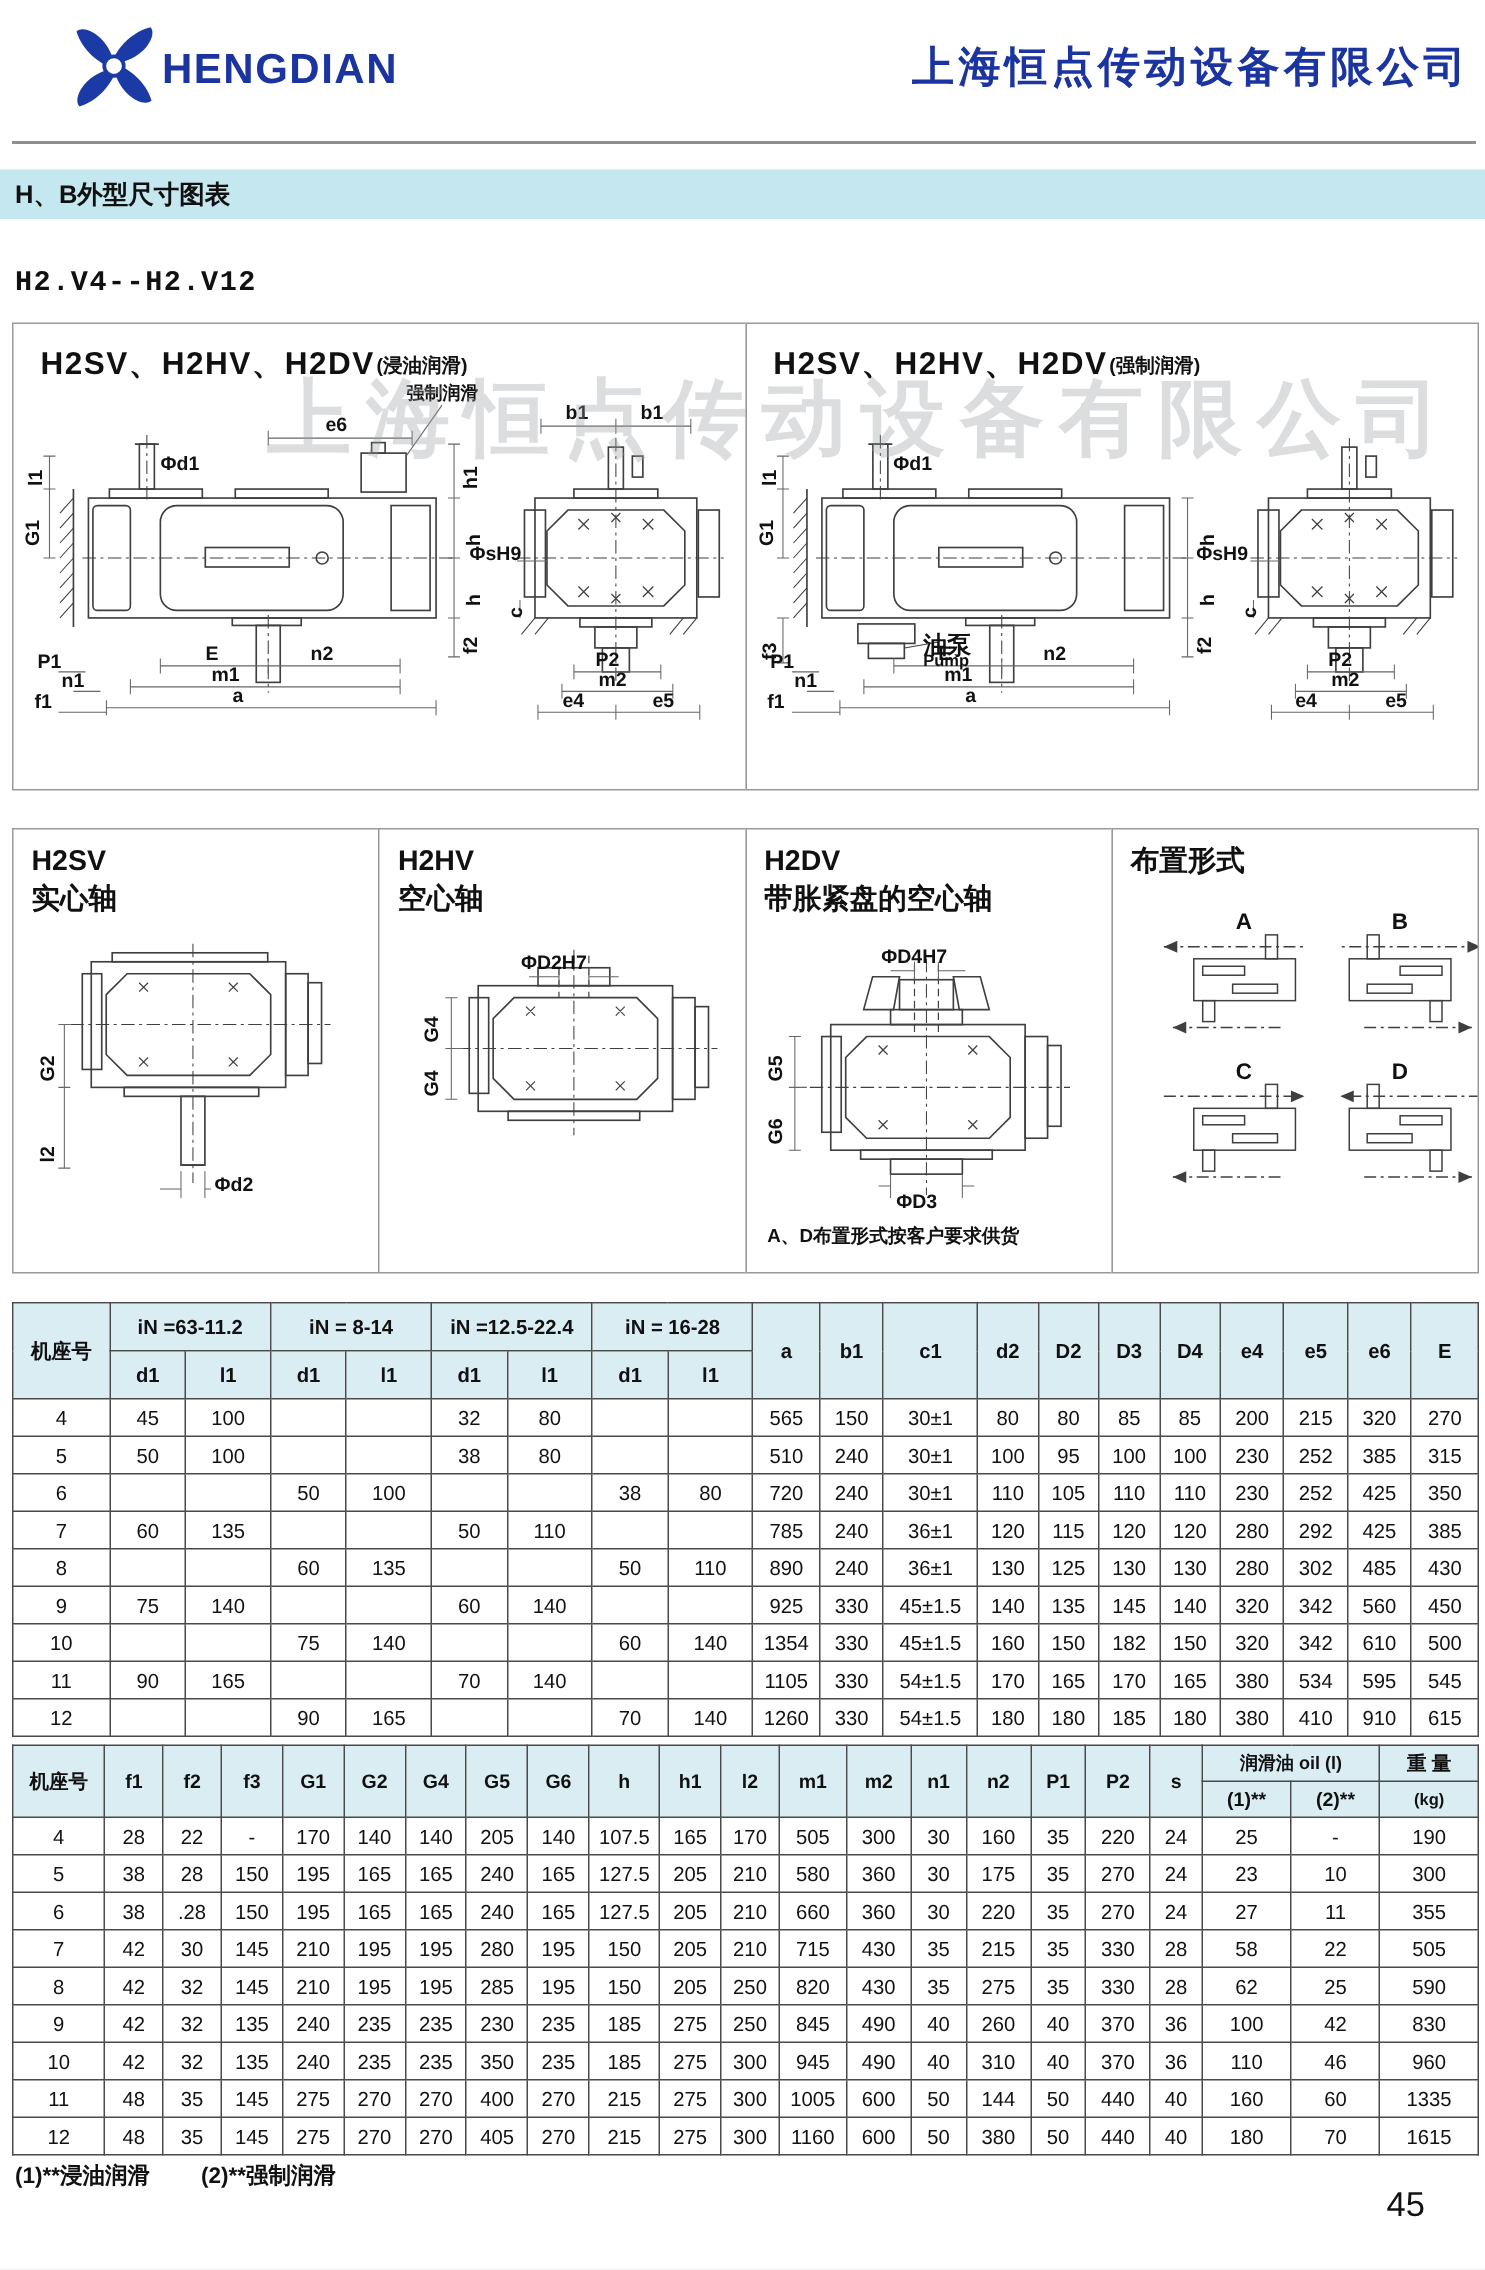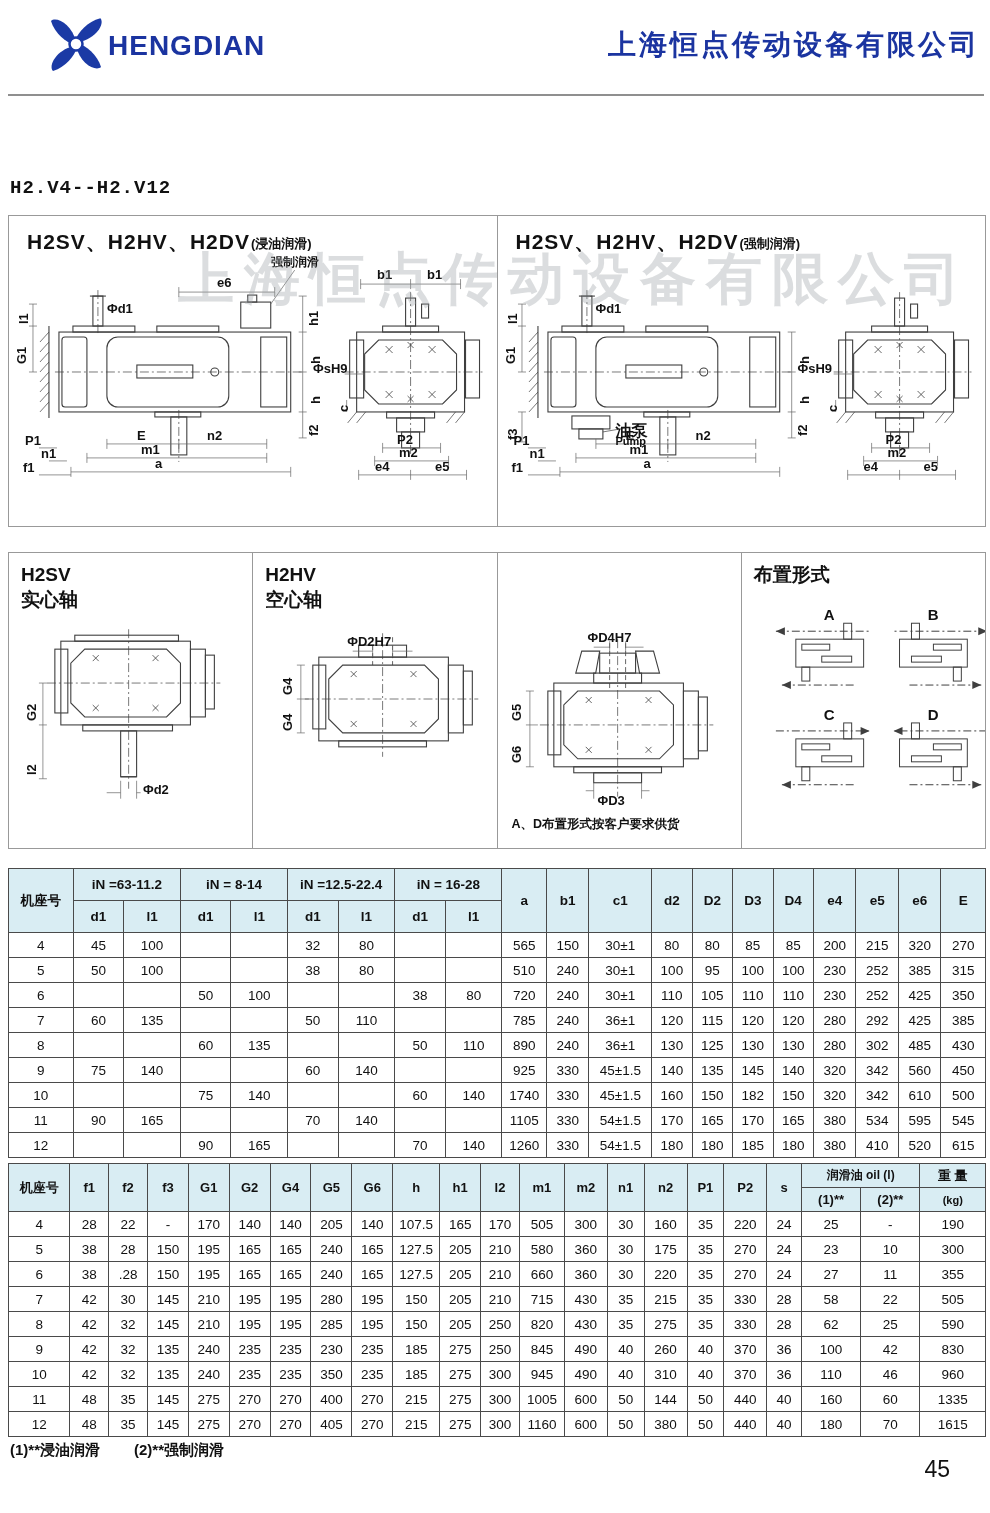--- a/index.html
+++ b/index.html
@@ -50,20 +50,21 @@
       <path d="M32,34 C36,52 52,60 57,55 C53,42 42,34 34,31 Z"></path>
       <path d="M30,34 C12,38 4,54 9,59 C22,55 30,44 33,36 Z"></path>
     </g>
     <circle cx="32" cy="32" r="6.5" fill="#fff"></circle>
     <circle cx="32" cy="32" r="6.5" fill="none" stroke="#1b3aa5" stroke-width="2.5"></circle>
   </svg>
   <div class="brand">HENGDIAN</div>
   <div class="company">上海恒点传动设备有限公司</div>
   <div class="hdr-line"></div>
 
+  <div class="titlebar">H、B外型尺寸图表</div>
   <div class="subtitle">H2.V4--H2.V12</div>
 
   <div class="toppanels">
 
     <div class="panel">
       <div class="panel-title">H2SV、H2HV、H2DV</div>
       <div class="panel-note">(浸油润滑)</div>
       <svg class="draw" viewBox="0 0 488 310">
         <g stroke="#3f3f3f" fill="none" stroke-width="1.1">
           <line x1="40" y1="110" x2="40" y2="202"></line>
@@ -285,20 +286,21 @@
           <path d="M100,98 H120 M140,98 H160 M120,92 V104 M140,92 V104"></path>
           <path d="M48,112 V180 M44,112 H52 M44,146 H56 M44,180 H52"></path>
         </g>
       </svg>
     <span class="dim" style="left: 94px; top: 82px;">ΦD2H7</span>
         <span class="dim rot" style="left: 28px; top: 142px;">G4</span>
         <span class="dim rot" style="left: 28px; top: 178px;">G4</span>
       </div>
 
     <div class="midpanel">
+      <div class="mid-title"><span>H2DV</span><br><span>带胀紧盘的空心轴</span></div>
       <div class="mid-note">A、D布置形式按客户要求供货</div>
       <svg class="draw" viewBox="0 0 244 295">
         <g stroke="#3f3f3f" fill="none" stroke-width="1.1">
           <rect x="56" y="130" width="130" height="84"></rect>
           <rect x="50" y="138" width="13" height="64"></rect>
           <rect x="186" y="138" width="15" height="68"></rect>
           <rect x="201" y="144" width="9" height="54"></rect>
           <polygon points="80,138 162,138 176,152 176,192 162,206 80,206 66,192 66,152"></polygon>
           <path stroke-width="0.8" d="M88,144 l6,6 M94,144 l-6,6 M148,144 l6,6 M154,144 l-6,6 M88,194 l6,6 M94,194 l-6,6 M148,194 l6,6 M154,194 l-6,6"></path>
           <rect x="96" y="120" width="48" height="10"></rect>
@@ -574,21 +576,21 @@
         <tr>
           <td>10</td>
           <td></td>
           <td></td>
           <td>75</td>
           <td>140</td>
           <td></td>
           <td></td>
           <td>60</td>
           <td>140</td>
-          <td>1740</td>
+          <td>1354</td>
           <td>330</td>
           <td>45±1.5</td>
           <td>160</td>
           <td>150</td>
           <td>182</td>
           <td>150</td>
           <td>320</td>
           <td>342</td>
           <td>610</td>
           <td>500</td>
@@ -627,21 +629,21 @@
           <td>140</td>
           <td>1260</td>
           <td>330</td>
           <td>54±1.5</td>
           <td>180</td>
           <td>180</td>
           <td>185</td>
           <td>180</td>
           <td>380</td>
           <td>410</td>
-          <td>520</td>
+          <td>910</td>
           <td>615</td>
         </tr>
       </tbody>
   </table>
 
   <table class="dimtable" id="t2">
     <colgroup>
       <col style="width:60px">
         <col style="width:38px">
         <col style="width:38px">

